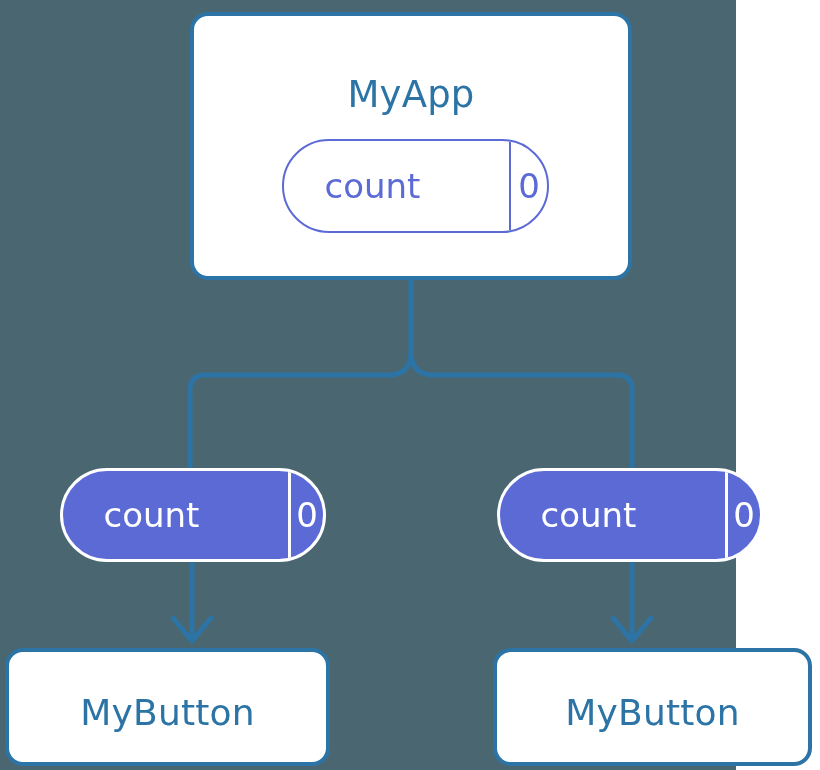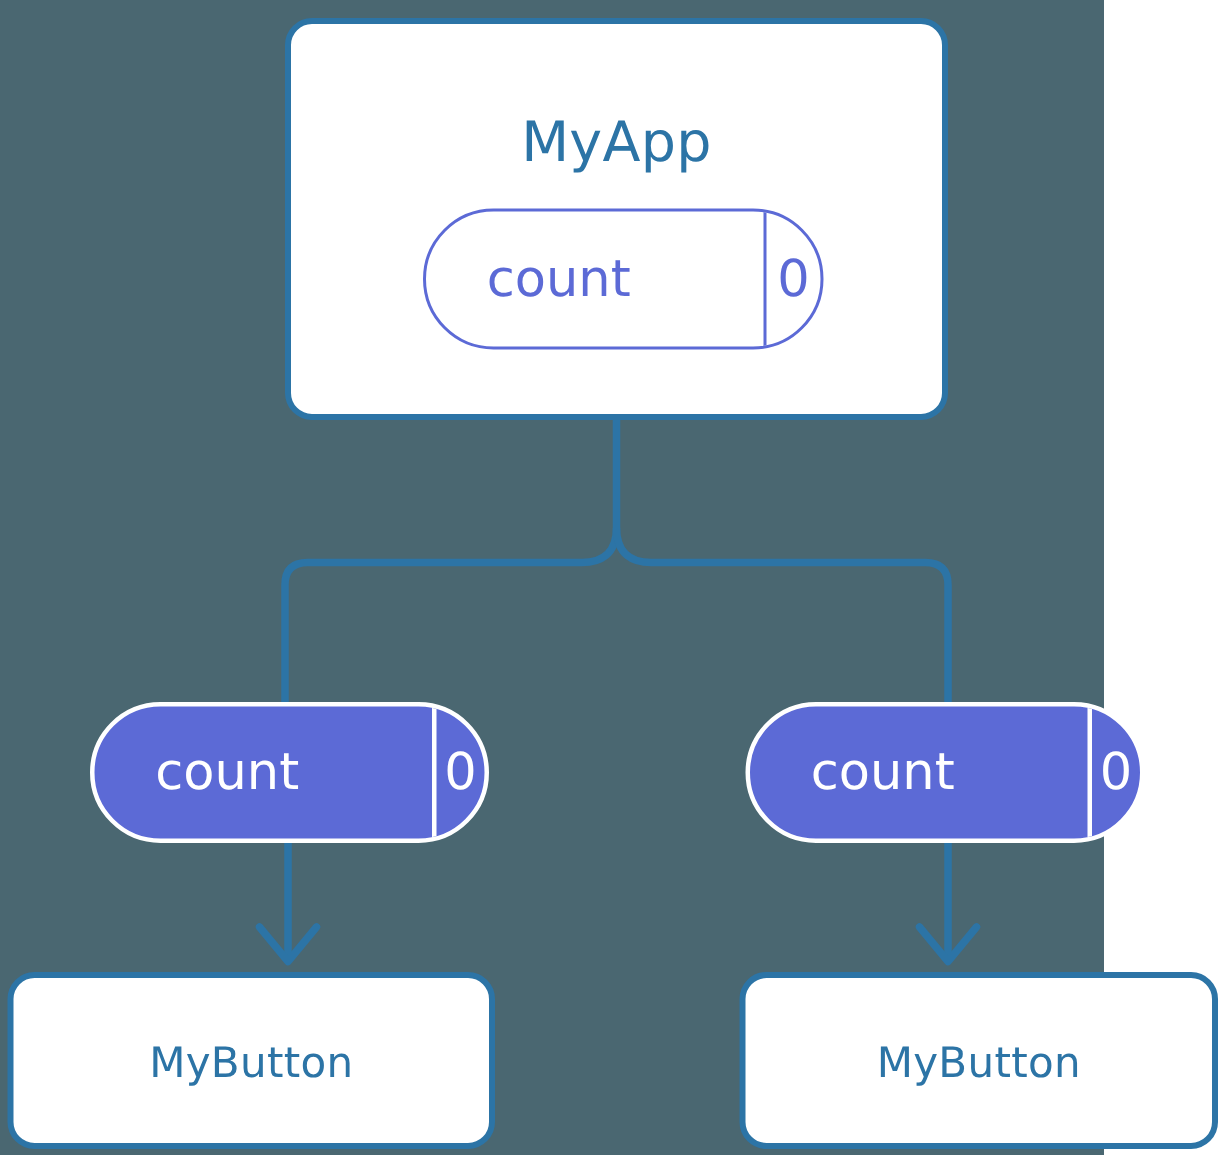--- a/index.html
+++ b/index.html
@@ -63,21 +63,21 @@
     top: 60px;
   }
 
   
   .leaf-box {
     top: 648px;
     height: 118px;
   }
   .leaf-box .component-title {
     top: 43px;
-    font-size: 28px;
+    font-size: 36px;
   }
   #node-mybutton-left  { left: 5px;   width: 325px; }
   #node-mybutton-right { left: 493px; width: 319px; }
 
   
   .pill {
     position: absolute;
     display: flex;
     align-items: stretch;
     box-sizing: border-box;

